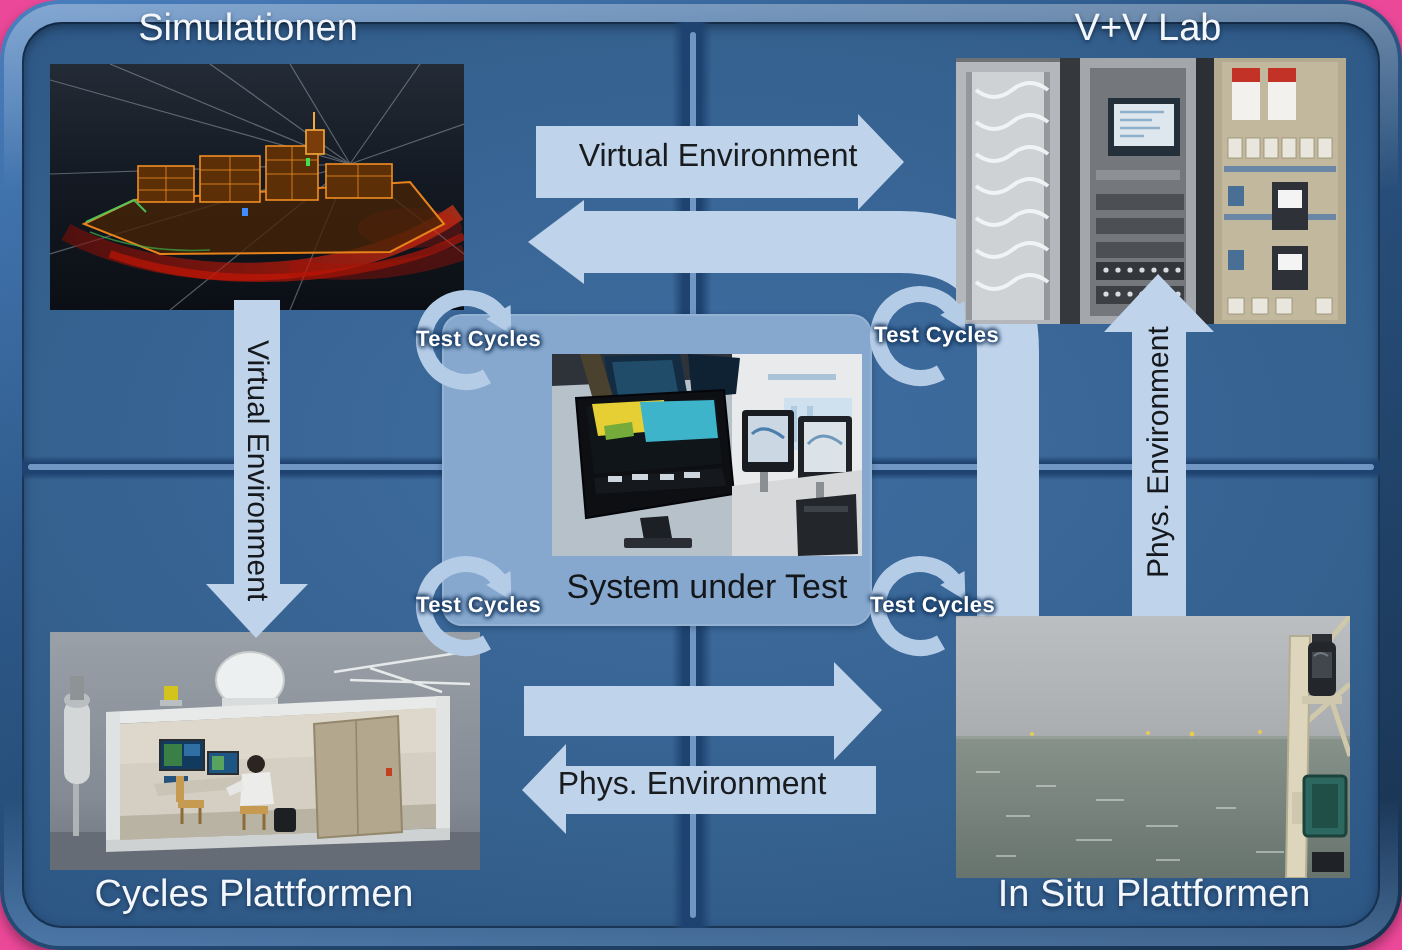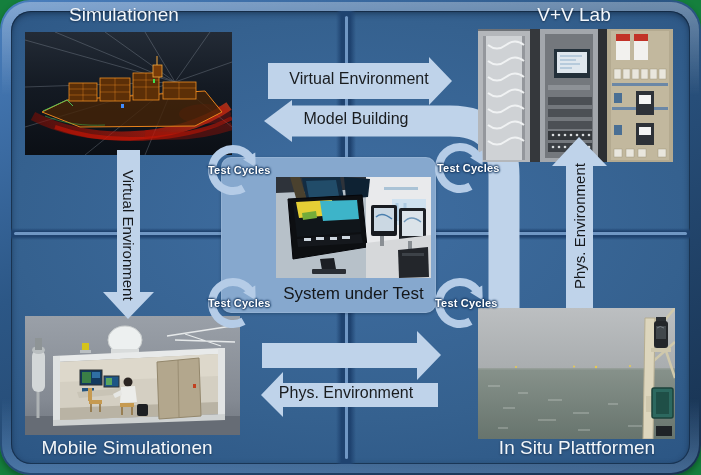--- a/index.html
+++ b/index.html
@@ -1,16 +1,16 @@
 <!DOCTYPE html>
 <html><head>
 <meta charset="utf-8">
 <style>
   html,body{margin:0;padding:0;background:#fff;}
-  #app{position:relative;width:701px;height:475px;background:#15803d;overflow:hidden;
+  #app{position:relative;width:701px;height:475px;background:#ec4899;overflow:hidden;
        font-family:"Liberation Sans",sans-serif;}
   #app *{box-sizing:border-box;}
 
   .frame{position:absolute;inset:0;border-radius:30px;z-index:0;
     background:linear-gradient(155deg,#4a7fbe 0%,#2c5786 38%,#17314f 100%);
     box-shadow:0 3px 6px rgba(0,0,0,.35);}
   .frame::before{content:"";position:absolute;inset:2px;border-radius:28px;
     background:linear-gradient(180deg,rgba(255,255,255,.32),rgba(255,255,255,0) 20%),
                linear-gradient(0deg,rgba(125,175,230,.45),rgba(0,0,0,0) 16%);}
   .board{position:absolute;inset:11px;border-radius:20px;z-index:1;
@@ -283,21 +283,21 @@
       </g>
       <rect x="112" y="88" width="11" height="12" rx="2" fill="#1d2023"></rect>
       <g>
         <rect x="7" y="34" width="13" height="42" rx="6" fill="#d3d7d8"></rect>
         <ellipse cx="13.5" cy="34" rx="6.5" ry="4" fill="#b9bec0"></ellipse>
         <rect x="10" y="22" width="7" height="12" fill="#8e9496"></rect>
         <path d="M13,76 v26" stroke="#aeb3b5" stroke-width="3"></path>
       </g>
     </svg>
   </div>
-  <div class="q-title t-mobile">Mobile Simulationen</div>
+  <div class="q-title t-mobile">Cycles Plattformen</div>
 
   <div class="photo photo-insitu">
     <svg viewBox="0 0 197 131" preserveAspectRatio="none">
       <defs>
         <linearGradient id="g-sky" x1="0" y1="0" x2="0" y2="1">
           <stop offset="0" stop-color="#bcbfc1"></stop>
             <stop offset="1" stop-color="#a8acae"></stop>
         </linearGradient>
         <linearGradient id="g-sea" x1="0" y1="0" x2="0" y2="1">
           <stop offset="0" stop-color="#87928b"></stop>
@@ -382,21 +382,20 @@
 
   <svg id="arrows-svg" class="overlay" viewBox="0 0 701 475">
     <polygon points="268,63 429,63 429,57 452,81 429,105 429,99 268,99" fill="#bfd3ea"></polygon>
     <polygon points="117,150 140,150 140,292 154,292 128,319 103,292 117,292" fill="#bfd3ea"></polygon>
     <polygon points="566,308 566,166 552,166 579,137 607,166 593,166 593,308" fill="#bfd3ea"></polygon>
     <polygon points="262,343 417,343 417,331 441,355 417,380 417,368 262,368" fill="#bfd3ea"></polygon>
     <polygon points="261,395 283,372 283,383 438,383 438,407 283,407 283,417" fill="#bfd3ea"></polygon>
   </svg>
 
   <div class="arrow-label lbl-ve-top">Virtual Environment</div>
-  <div class="arrow-label lbl-mb">Model Building</div>
   <div class="v-label lbl-ve-left">Virtual Environment</div>
   <div class="v-label lbl-pe-right">Phys. Environment</div>
   <div class="arrow-label lbl-pe-bottom">Phys. Environment</div>
 
   <svg id="rings-svg" class="overlay" viewBox="0 0 701 475">
     <g>
       <path d="M243.5,188.2 A21,21 0 1 1 251.2,159.5" fill="none" stroke="#b5cce7" stroke-width="8"></path>
       <polygon points="-4,-7 9,0 -4,7" fill="#b5cce7" transform="translate(251.2,159.5) rotate(60)"></polygon>
     </g>
     <g>

